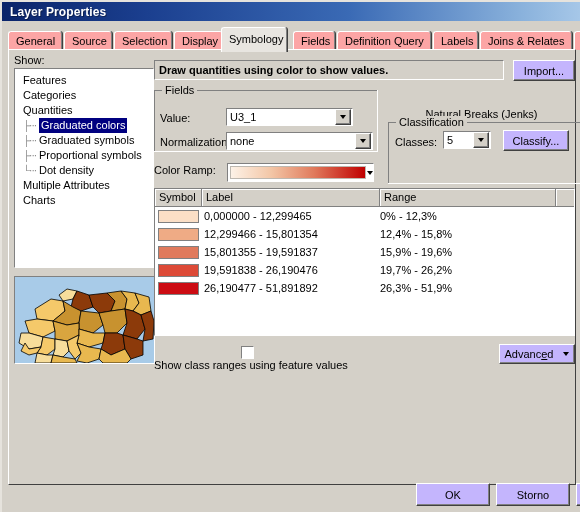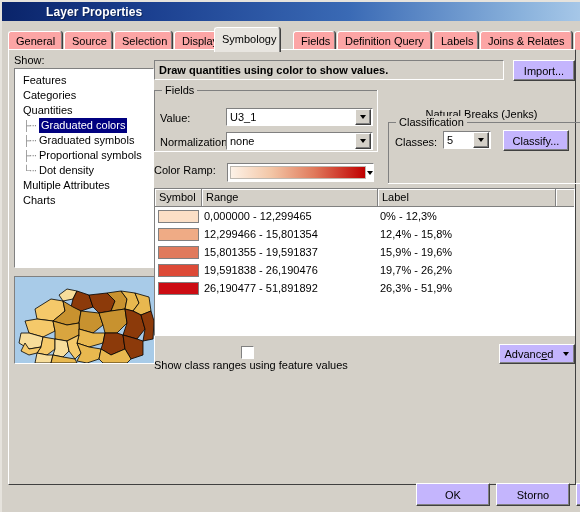--- a/index.html
+++ b/index.html
@@ -27,21 +27,20 @@
     background: linear-gradient(to right, #0a246a 0%, #1b3f8f 25%, #3a6ab5 60%, #8ab2dc 90%, #a6c7e8 100%);
     display: flex; align-items: center;
   }
   .titlebar .tb-text {
     color: #fff;
     font-weight: bold;
     font-size: 12px;
     padding-left: 8px;
     letter-spacing: 0.1px;
     text-shadow: 1px 1px 0 rgba(0,0,0,0.35);
-    margin-left: 36px;
   }
 
   
   .tabstrip {
     position: absolute; left: 6px; top: 25px;
     width: 572px; height: 23px;
   }
   .tab {
     position: absolute;
     top: 4px;
@@ -344,21 +343,21 @@
 
   <div class="titlebar">
     <span class="tb-text">Layer Properties</span>
   </div>
 
   <div class="tabstrip" id="tabstrip">
       <div class="tab" style="left: 0px; width: 54px;"><span>General</span></div>
       <div class="tab" style="left: 56px; width: 48px;"><span>Source</span></div>
       <div class="tab" style="left: 106px; width: 58px;"><span>Selection</span></div>
       <div class="tab" style="left: 166px; width: 49px;"><span>Display</span></div>
-      <div class="tab active" style="left: 206px; width: 66px; text-align: center;"><span>Symbology</span></div>
+      <div class="tab active" style="left: 213px; width: 66px; text-align: center;"><span>Symbology</span></div>
       <div class="tab" style="left: 285px; width: 42px;"><span>Fields</span></div>
       <div class="tab" style="left: 329px; width: 94px;"><span>Definition Query</span></div>
       <div class="tab" style="left: 425px; width: 45px;"><span>Labels</span></div>
       <div class="tab" style="left: 472px; width: 92px;"><span>Joins &amp; Relates</span></div>
       <div class="tab" style="left: 566px; width: 40px;"></div>
     </div>
 
   <div class="tabpage"></div>
 
   <div class="show-label">Show:</div>
@@ -424,21 +423,21 @@
   <div class="desc-bar">
     <span>Draw quantities using color to show values.</span>
   </div>
 
   <div class="btn import-btn">Import...</div>
 
   <div class="groupbox fields-gb">
     <span class="gb-title">Fields</span>
   </div>
   <div class="lbl-static" style="left:158px; top:110px;">Value:</div>
-  <div class="combo" style="left:224px; top:106px; width:147px;">
+  <div class="combo" style="left:224px; top:106px; width:127px;">
     <span class="val">U3_1</span>
     <span class="arrow">
         <i></i>
       </span>
   </div>
   <div class="lbl-static" style="left:158px; top:134px;">Normalization:</div>
   <div class="combo" style="left:224px; top:130px; width:147px;">
     <span class="val">none</span>
     <span class="arrow">
         <i></i>
@@ -462,22 +461,22 @@
   <div class="ramp-combo">
     <span class="ramp-swatch" id="ramp-swatch" style="background: linear-gradient(to right, rgb(253, 242, 231) 0%, rgb(243, 198, 166) 30%, rgb(224, 122, 92) 62%, rgb(192, 0, 0) 100%);"></span>
     <span class="arrow">
         <i></i>
       </span>
   </div>
 
   <div class="tbl">
     <div class="thead" id="thead">
         <div class="th c-sym">Symbol</div>
+        <div class="th c-label">Label</div>
         <div class="th c-range">Range</div>
-        <div class="th c-label">Label</div>
         <div class="th c-end"></div>
       </div>
     <div id="tbody">
         <div class="trow">
           <div class="cell-sym">
             <div class="swatch" style="background: rgb(251, 223, 198);"></div>
           </div>
           <div class="cell-range">0,000000 - 12,299465</div>
           <div class="cell-label">0% - 12,3%</div>
         </div>

